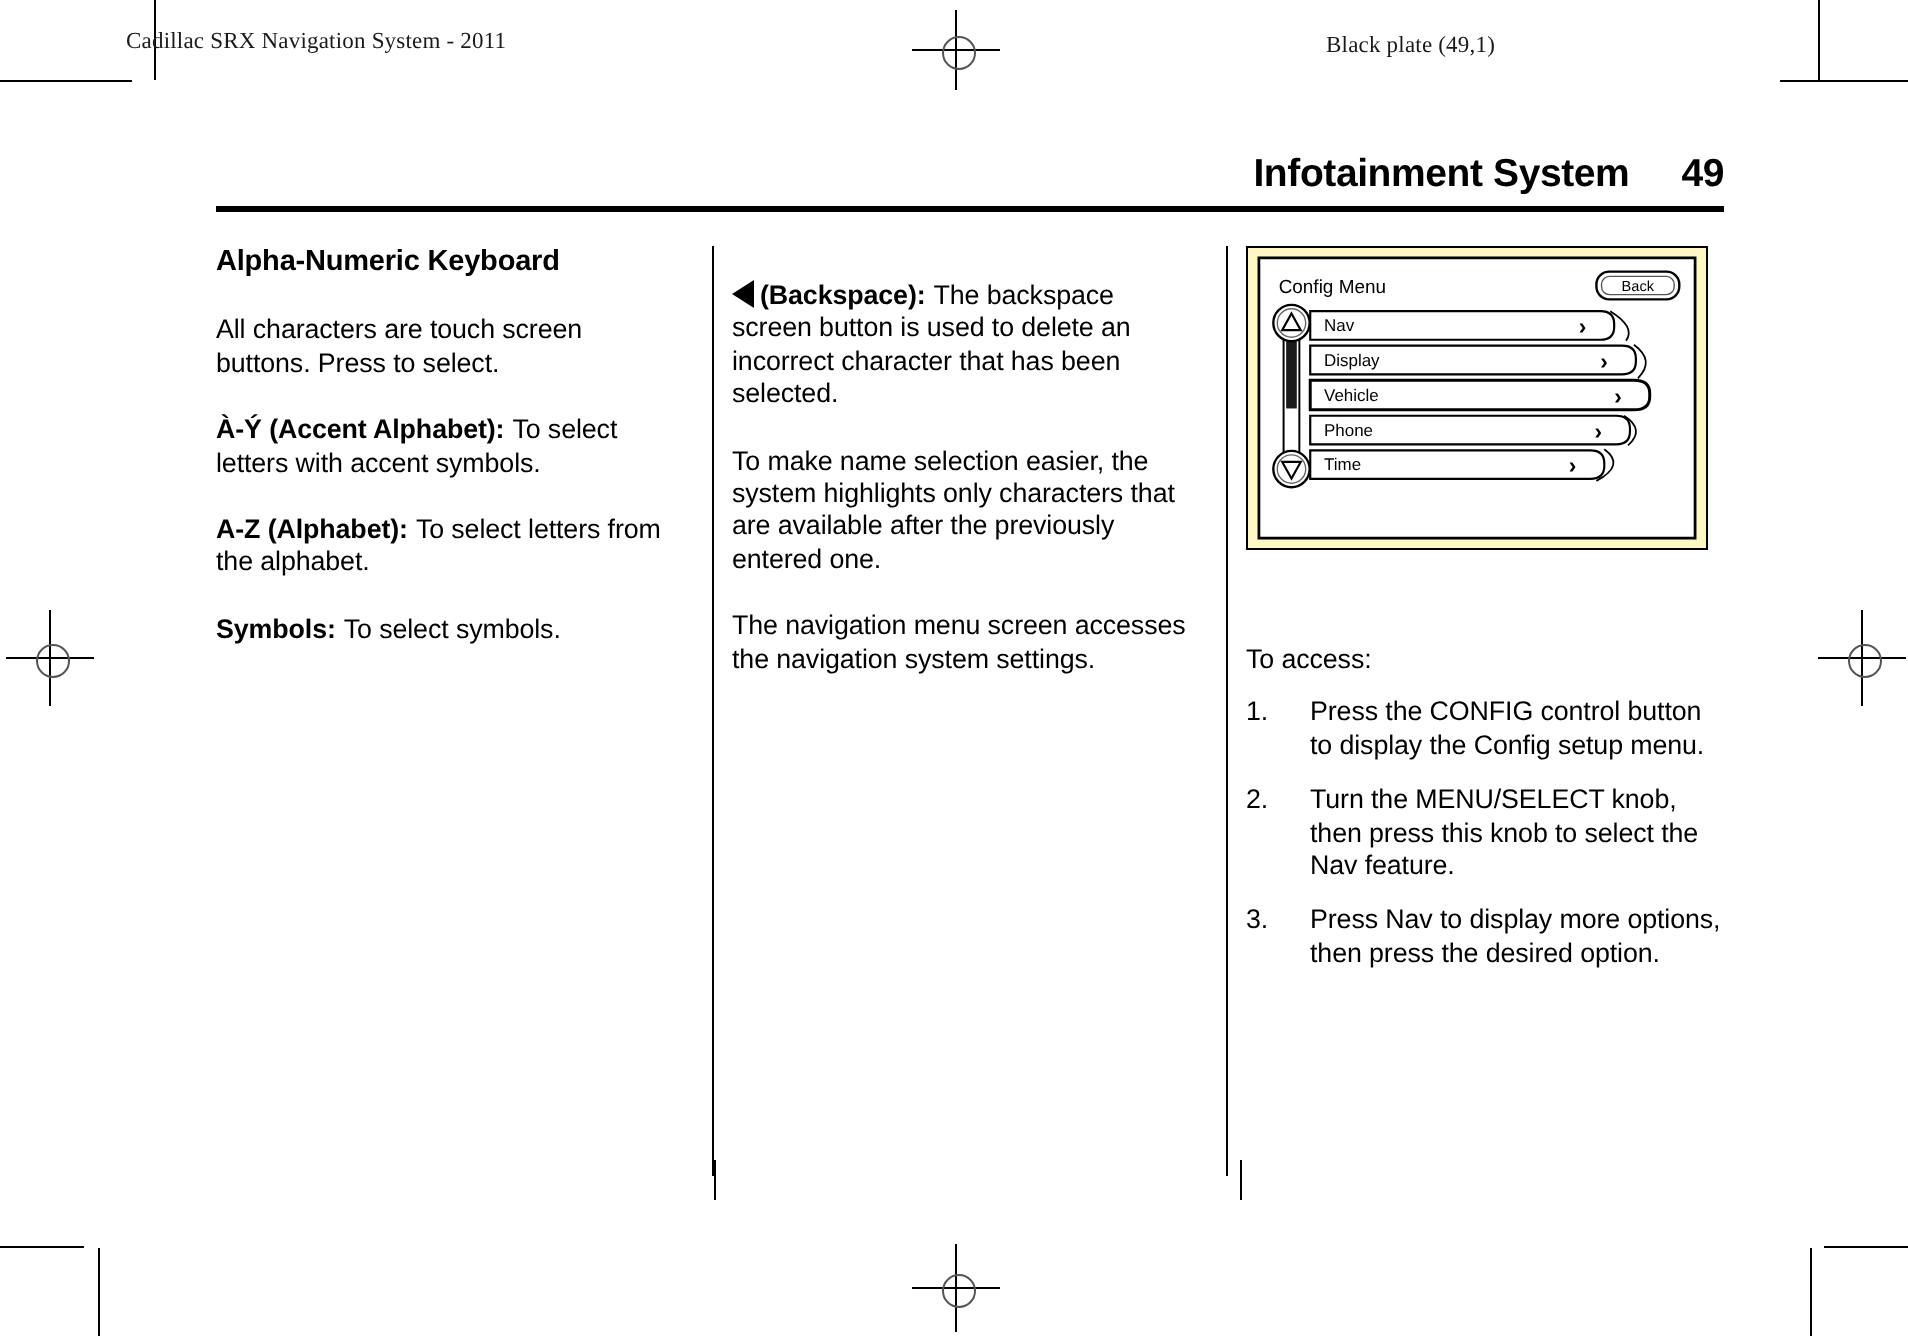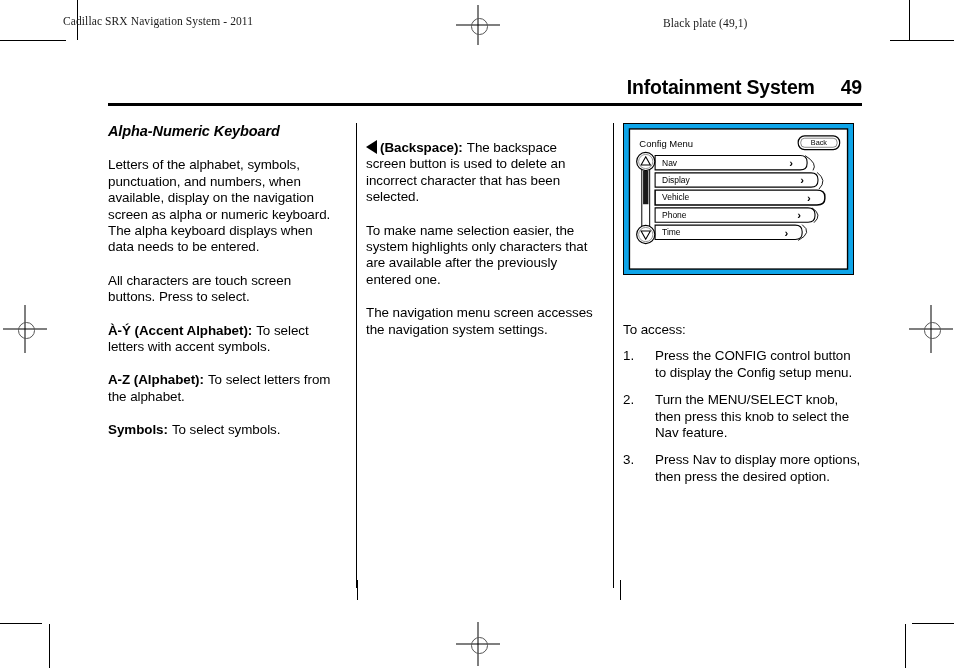--- a/index.html
+++ b/index.html
@@ -89,21 +89,20 @@
   #divider-1 { left: 356px; top: 123px; height: 465px; }
   #divider-2 { left: 613px; top: 123px; height: 465px; }
 
   
   h2.sec-title {
     font-size: 14.5px;
     font-weight: bold;
     margin: 0 0 6px 0;
     letter-spacing: -0.1px;
     line-height: 1.2;
-    font-style: italic;
   }
   h2.sec-title.spaced { margin-top: 17px; }
 
   p.body {
     font-size: 13.4px;
     line-height: 16.4px;
     margin: 17px 0 10px 0;
     letter-spacing: -0.05px;
   }
   p.body:last-child { margin-bottom: 0; }
@@ -156,21 +155,21 @@
     width: 20px;
     text-align: left;
   }
 
   
   .figure {
     position: relative;
     width: 231px;
     height: 152px;
     border: 1px solid #000;
-    background: #0ea5e9;
+    background: #fef9c3;
     box-sizing: border-box;
   }
   .figure-svg { display: block; width: 100%; height: 100%; }
 
   .fig-caption-gap { height: 30px; }
 </style>
 </head>
 <body>
 
 <div class="crop-mark" style="left:77px;  top:0px;   width:1px;  height:40px;"></div>
@@ -216,21 +215,20 @@
 </div>
 <div class="header-rule"></div>
 
 <div class="col-divider" id="divider-1"></div>
 <div class="col-divider" id="divider-2"></div>
 
 <div class="col" id="col-left">
 
   <h2 class="sec-title">Alpha-Numeric Keyboard</h2>
 
-  <p class="body">Letters of the alphabet, symbols, punctuation, and numbers, when available, display on the navigation screen as alpha or numeric keyboard. The alpha keyboard displays when data needs to be entered.</p>
 
   <p class="body">All characters are touch screen buttons. Press to select.</p>
 
   <p class="body">
     <span class="bld">À-Ý (Accent Alphabet):</span><span class="gap"></span><span>To select letters with accent symbols.</span>
   </p>
 
   <p class="body">
     <span class="bld">A-Z (Alphabet):</span><span class="gap"></span><span>To select letters from the alphabet.</span>
   </p>

